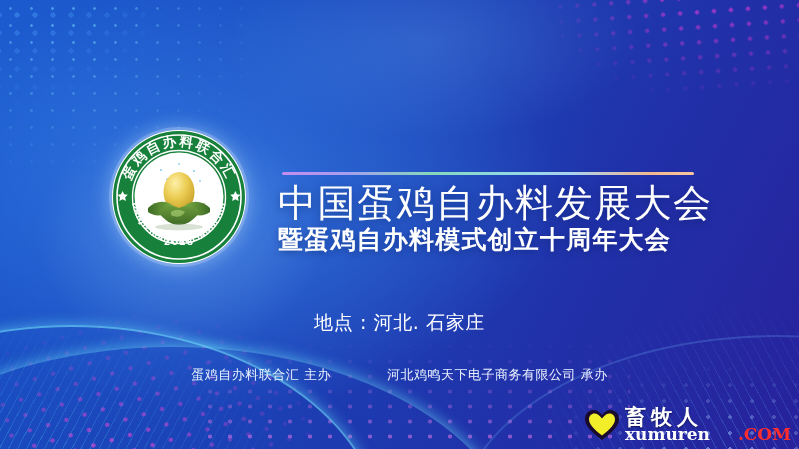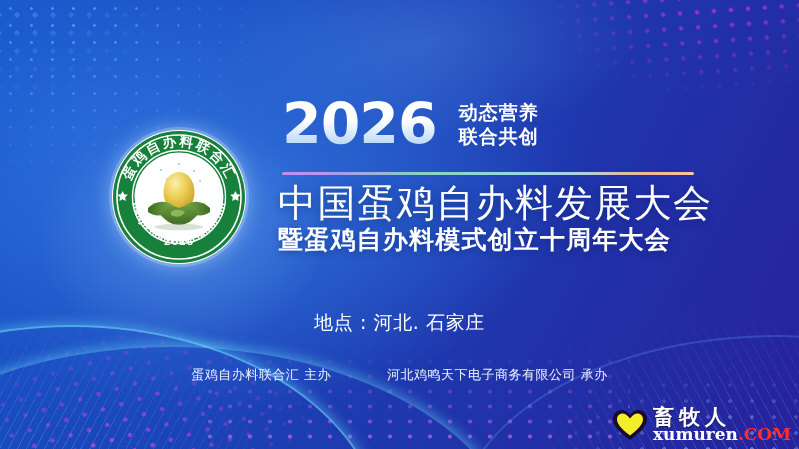--- a/index.html
+++ b/index.html
@@ -153,21 +153,21 @@
   
   .watermark{position:absolute;right:8px;bottom:6px;display:flex;align-items:center;gap:5px;}
   .wm-heart{width:36px;height:34px;flex:0 0 auto;}
   .wm-text{display:flex;flex-direction:column;line-height:1;justify-content:center;}
   .wm-cn{color:#ffffff;font-size:21px;font-weight:bold;letter-spacing:5px;
     font-family:"DejaVu Sans","Liberation Sans",sans-serif;
     text-shadow:0 1px 2px rgba(0,0,0,0.5);}
   .wm-en{font-size:17px;font-weight:bold;letter-spacing:0px;margin-top:-2px;
     font-family:"DejaVu Serif","Liberation Serif",serif;}
   .wm-en .w{color:#ffffff;}
-  .wm-en .c{color:#ff2d2d;}
+  .wm-en .c{color:#ff2d2d;padding-left:28px;}
 </style>
 </head>
 <body>
 
 <div class="poster">
 
   <div class="bg-layer">
     <div class="dots-tl"></div>
     <div class="sq-tl"></div>
     <div class="sq-tr"></div>
@@ -249,27 +249,20 @@
       <path d="M40,82 C48,74 58,74 66,80 C60,90 48,92 40,86 Z" fill="url(#leafL)"></path>
       <path d="M102,82 C94,74 84,74 76,80 C82,90 94,92 102,86 Z" fill="url(#leafR)"></path>
 
       <path d="M50,86 C56,80 64,78 71,82 C78,78 86,80 92,86 C85,95 78,99 71,99 C64,99 57,95 50,86 Z" fill="url(#handGrad)"></path>
       <path d="M63,86 C67,83 72,83 77,86 C74,91 68,92 63,89 Z" fill="#9dc46b" opacity="0.75"></path>
 
       <ellipse cx="71" cy="101" rx="24" ry="3.2" fill="#b9c9b0" opacity="0.55"></ellipse>
     </svg>
   </div>
 
-  <div class="year-row">
-    <div class="year">2026</div>
-    <div class="slogan">
-      <div>动态营养</div>
-      <div>联合共创</div>
-    </div>
-  </div>
 
   <div class="rule"></div>
 
   <div class="title">中国蛋鸡自办料发展大会</div>
   <div class="subtitle">暨蛋鸡自办料模式创立十周年大会</div>
 
   <div class="meta-row">
     <span>地点 : 河北. 石家庄</span>
   </div>
 

